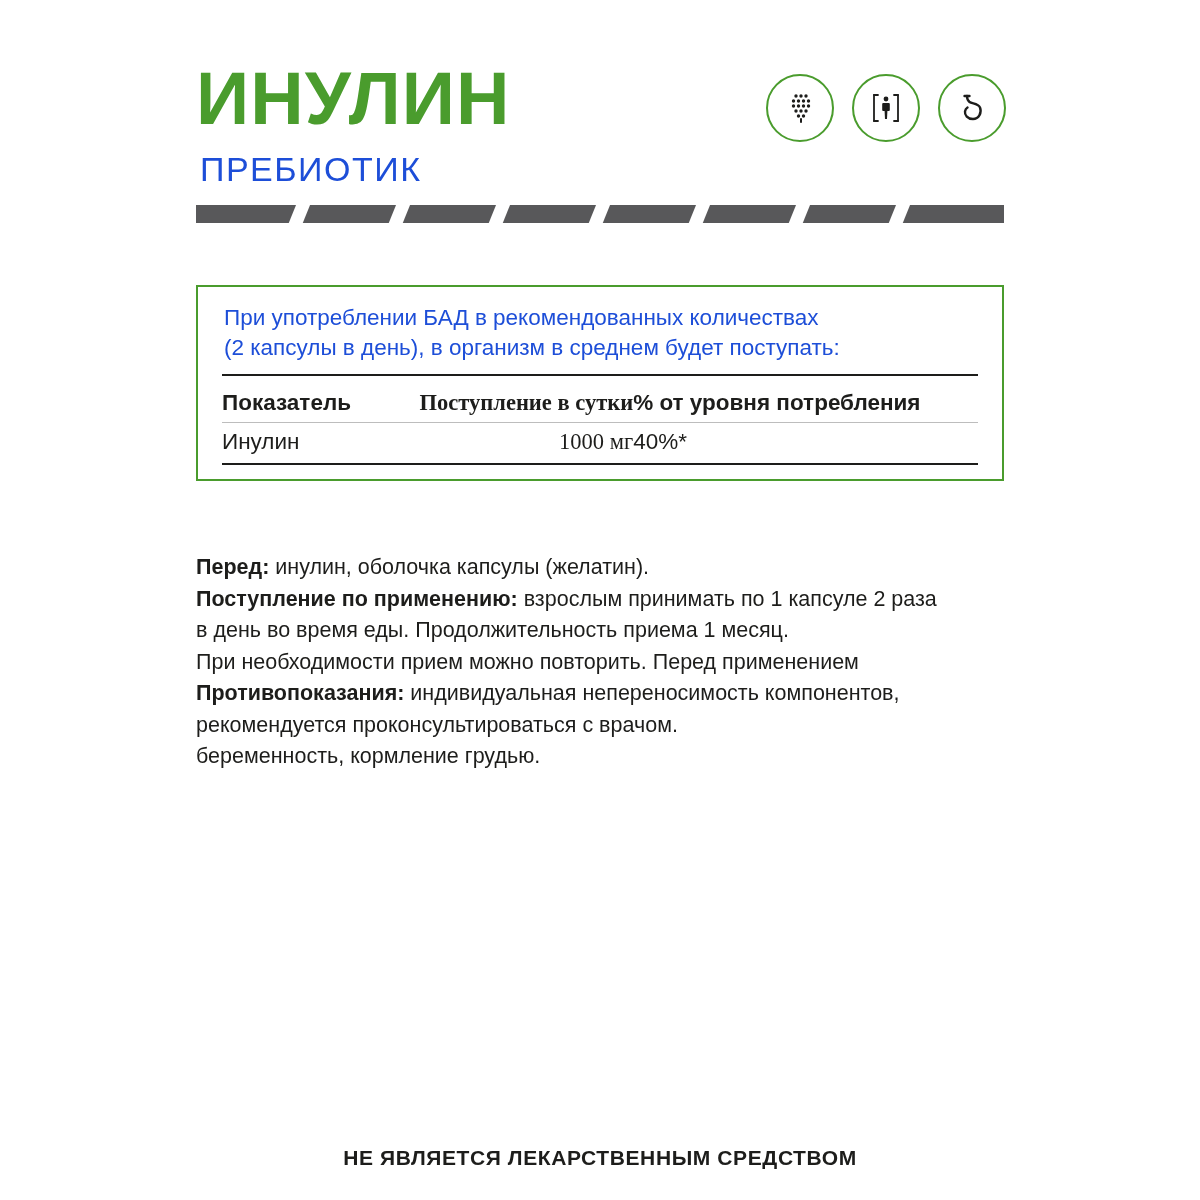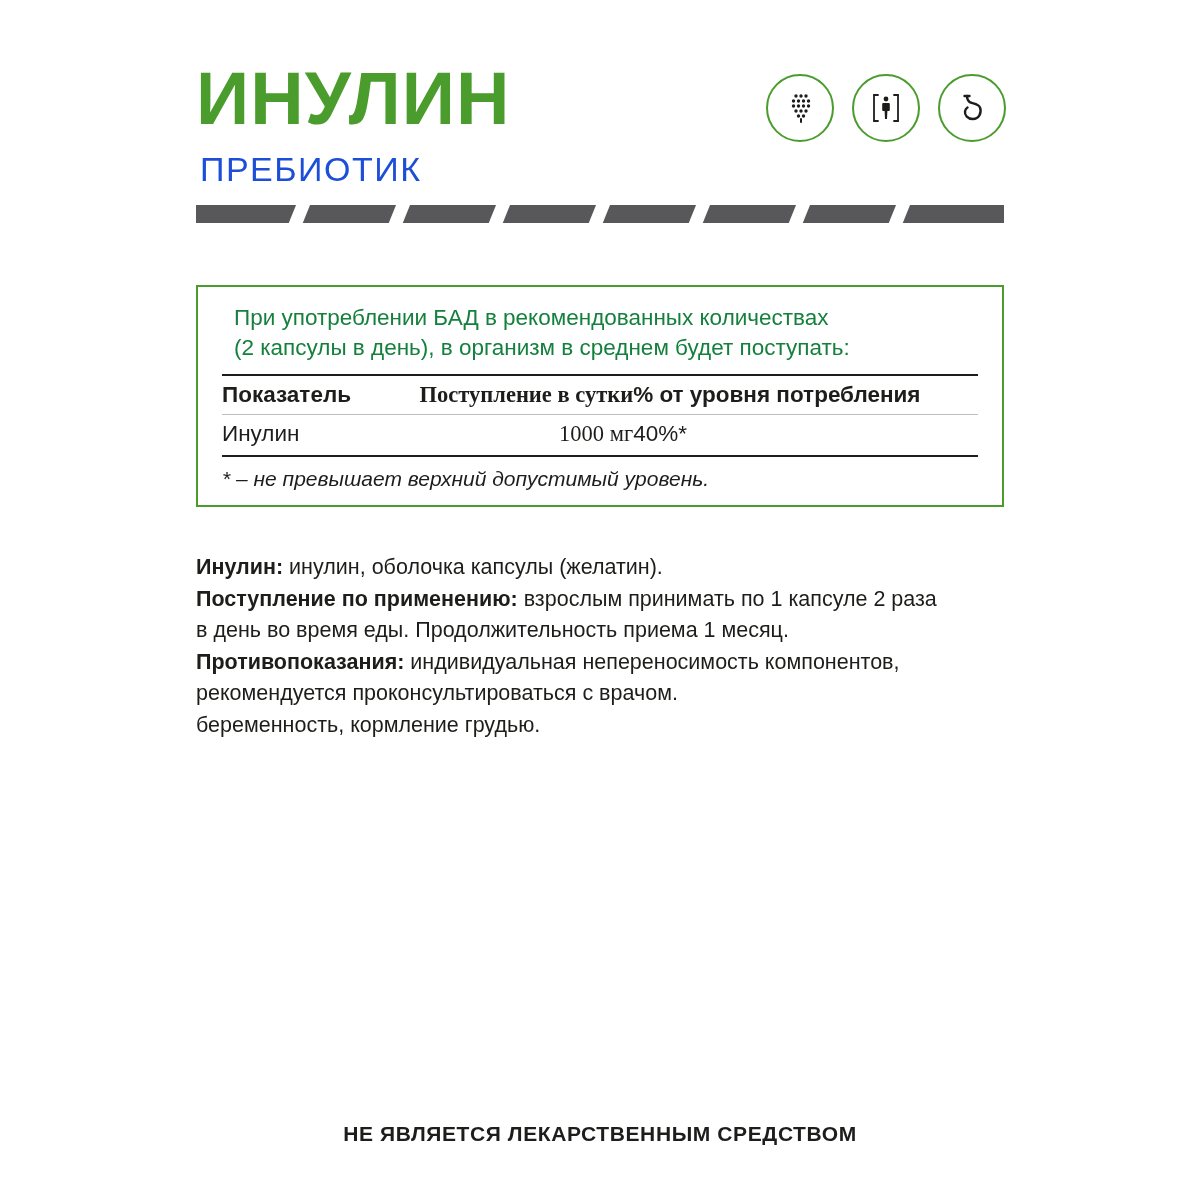--- a/index.html
+++ b/index.html
@@ -90,32 +90,32 @@
     left: 196px;
     top: 285px;
     width: 808px;
     border: 2px solid #4a9c2d;
     box-sizing: border-box;
     padding: 16px 24px 14px 24px;
   }
   .table-intro {
     font-size: 22.5px;
     line-height: 1.35;
-    color: #15803d;
-    margin: 0 0 10px 12px;
+    color: #1d4ed8;
+    margin: 0 0 10px 2px;
   }
   table.nutrition {
     width: 100%;
     border-collapse: collapse;
     font-size: 22.5px;
   }
   table.nutrition th {
     font-weight: bold;
     text-align: left;
-    padding: 6px 0 6px 0;
+    padding: 14px 0 6px 0;
     border-top: 2px solid #1d1d1b;
     border-bottom: 1px solid #bdbdbd;
     white-space: nowrap;
   }
   table.nutrition th.c2, table.nutrition td.c2 { text-align: right; font-family: Liberation Serif, serif; }
   table.nutrition th.c3, table.nutrition td.c3 { }
   table.nutrition td {
     padding: 6px 0 8px 0;
     border-bottom: 2px solid #1d1d1b;
   }
@@ -136,21 +136,21 @@
     line-height: 1.42;
     color: #1d1d1b;
   }
   .body-text p { margin: 0 0 1px 0; }
   .body-text b { font-weight: bold; }
 
   
   .footer-note {
     position: absolute;
     left: 0;
-    top: 1122px;
+    top: 1146px;
     width: 1200px;
     text-align: center;
     font-size: 21px;
     font-weight: bold;
     letter-spacing: 0.6px;
     color: #1d1d1b;
   }
 </style>
 </head>
 <body>
@@ -238,31 +238,31 @@
     </thead>
     <tbody>
       <tr>
         <td class="c1">Инулин</td>
         <td class="c2">1000 мг</td>
         <td class="c3">40%*</td>
       </tr>
     </tbody>
   </table>
 
-  <p class="table-note">* – не превышает верхний допустимый уровень.</p>
 </div>
 
 <div class="body-text">
   <p>
-    <b>Инулин:</b><span> инулин, оболочка капсулы (желатин).</span>
+    <b>Перед:</b><span> инулин, оболочка капсулы (желатин).</span>
   </p>
   <p>
     <b>Поступление по применению:</b><span> взрослым принимать по 1 капсуле 2 раза</span>
   </p>
   <p>в день во время еды. Продолжительность приема 1 месяц.</p>
+  <p>При необходимости прием можно повторить. Перед применением</p>
   <p>
     <b>Противопоказания:</b><span> индивидуальная непереносимость компонентов,</span>
   </p>
   <p>рекомендуется проконсультироваться с врачом.</p>
   <p>беременность, кормление грудью.</p>
 </div>
 
 <div class="footer-note">НЕ ЯВЛЯЕТСЯ ЛЕКАРСТВЕННЫМ СРЕДСТВОМ</div>
 
 </body></html>

